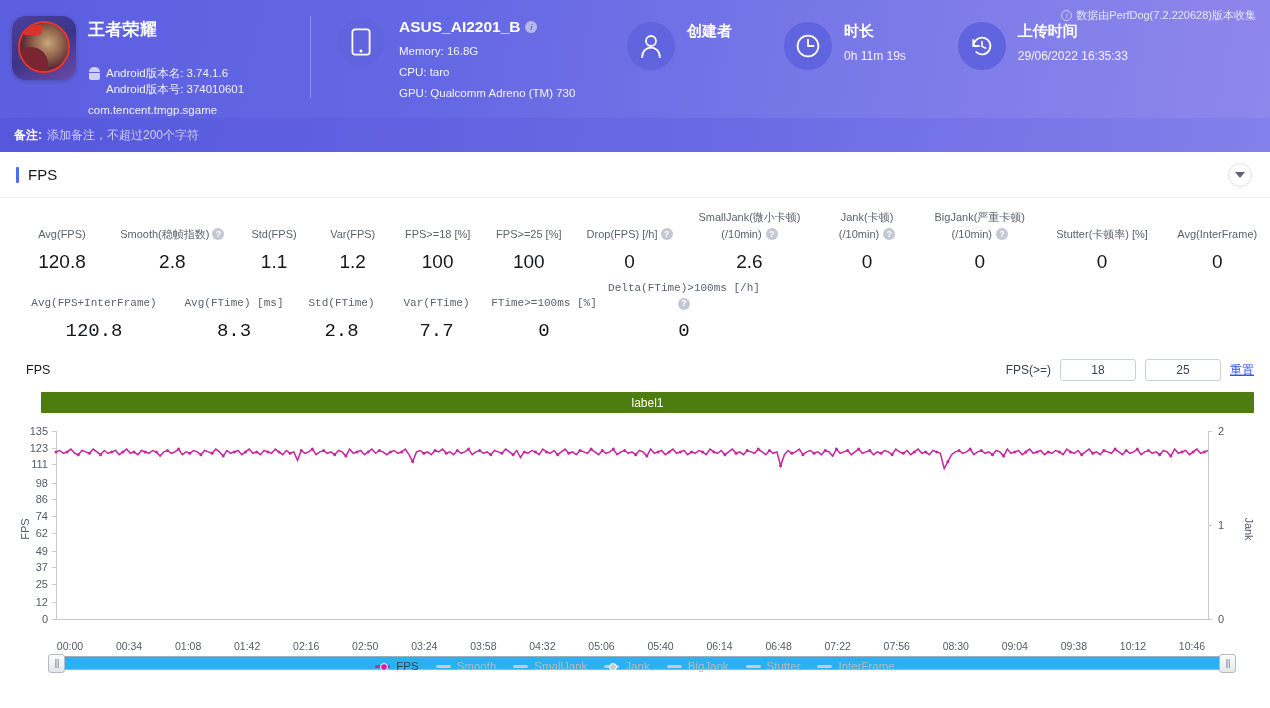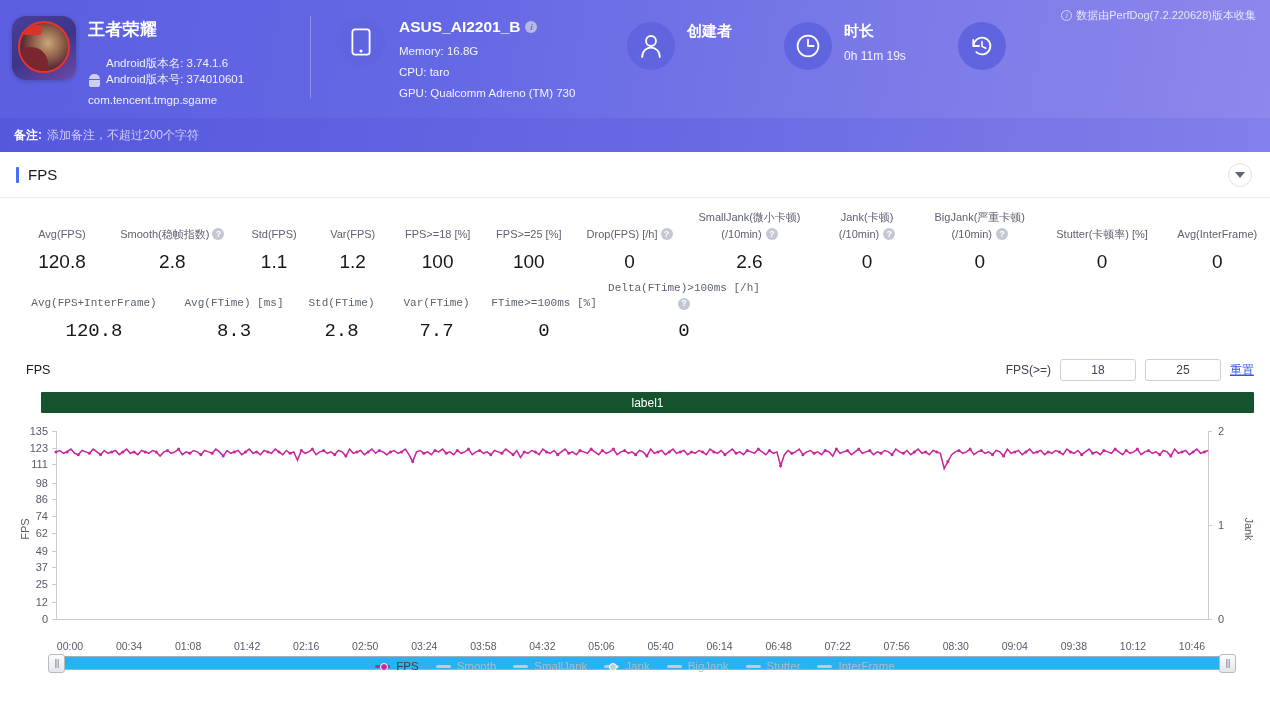--- a/index.html
+++ b/index.html
@@ -45,21 +45,21 @@
   .app-icon .ring:after{
     content:""; position:absolute; left:4px; top:2px; width:18px; height:10px;
     background:#d8342c; border-radius:2px; transform:skewX(-12deg);
   }
   .app-icon .ring:before{
     content:""; position:absolute; left:-6px; bottom:-10px; width:34px; height:34px;
     background:#7a2630; border-radius:50% 50% 0 0; transform:rotate(8deg);
   }
   .app-meta { padding-left: 12px; padding-top: 2px; }
   .app-name { font-size: 17px; font-weight: bold; letter-spacing:.3px; }
-  .app-verrow { display: flex; align-items: flex-end; margin-top: 14px; }
+  .app-verrow { display: flex; align-items: flex-start; margin-top: 24px; }
   .android-ico { width: 13px; height: 15px; flex: 0 0 13px; position: relative; margin-right: 5px; opacity:.92;}
   .android-ico .head { position:absolute; top:2px; left:1px; width:11px; height:5px;
     border-radius:5.5px 5.5px 0 0; background:#d9d8f6; }
   .android-ico .body { position:absolute; top:8px; left:1px; width:11px; height:7px;
     border-radius:0 0 2px 2px; background:#d9d8f6; }
   .app-vers { font-size: 11.5px; line-height: 16px; color:#f1f0ff; }
   .app-pkg { font-size: 11.5px; margin-top: 7px; color:#f1f0ff; padding-left:0px; }
 
   .vdivide { width:1px; align-self:stretch; margin:16px 0 20px 0; background:rgba(255,255,255,.28); }
 
@@ -131,21 +131,21 @@
   }
   .fps-filter .lbl { font-size:12px; color:#3c4150; }
   .fps-filter input {
     width:76px; height:22px; border:1px solid #ccd0d9; border-radius:3px;
     text-align:center; font-size:12px; color:#3c4150; font-family:"Liberation Sans",sans-serif;
     background:#fff; outline:none;
   }
   .reset-link { font-size:12px; color:#2f54eb; text-decoration: underline; cursor:pointer; }
 
   .labelbar {
-    margin: 8px 16px 0 41px; height: 21px; background:#14532d; border-radius:1px;
+    margin: 8px 16px 0 41px; height: 21px; background:#4d7c0f; border-radius:1px;
     color:#fff; font-size:12px; display:flex; align-items:center; justify-content:center;
   }
 
   .plot-area { position: relative; height: 215px; margin: 8px 0 0 0; }
   .ylabel-left {
     position:absolute; left:14px; top:50%; transform: translateY(-50%) rotate(-90deg);
     font-size:11px; color:#555b68; transform-origin: center;
   }
   .ylabel-right {
     position:absolute; right:10px; top:50%; transform: translateY(-50%) rotate(90deg);
@@ -270,20 +270,24 @@
       </div>
     </div>
 
     <div class="stat-block" style="margin-left:52px;">
       <div class="circ">
         <svg width="26" height="26" viewBox="0 0 26 26">
           <path d="M4.6 13 A8.4 8.4 0 1 1 7.3 19.2" fill="none" stroke="#fff" stroke-width="1.8" stroke-linecap="round"></path>
           <path d="M4.3 7 L4.3 13 L10 13" fill="none" stroke="#fff" stroke-width="1.8" stroke-linecap="round" stroke-linejoin="round"></path>
           <path d="M13 8.6 L13 13.4 L16.8 15.2" fill="none" stroke="#fff" stroke-width="1.6" stroke-linecap="round" stroke-linejoin="round"></path>
         </svg>
+      </div>
+      <div class="stat-meta">
+        <div class="stat-title">上传时间</div>
+        <div class="stat-val">29/06/2022 16:35:33</div>
       </div>
     </div>
   </div>
 
   <div class="notebar">
     <b>备注:</b>
     <span style="width:5px"></span>
     <span>添加备注，不超过200个字符</span>
   </div>
 

